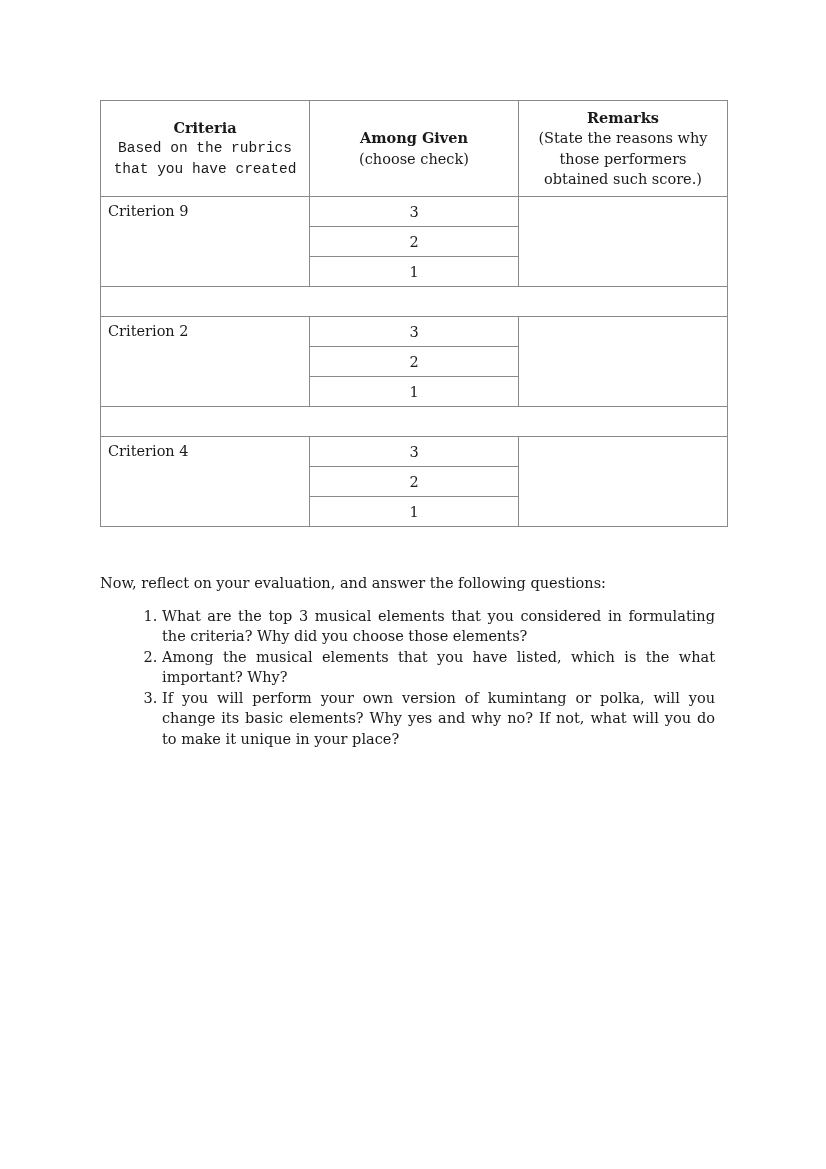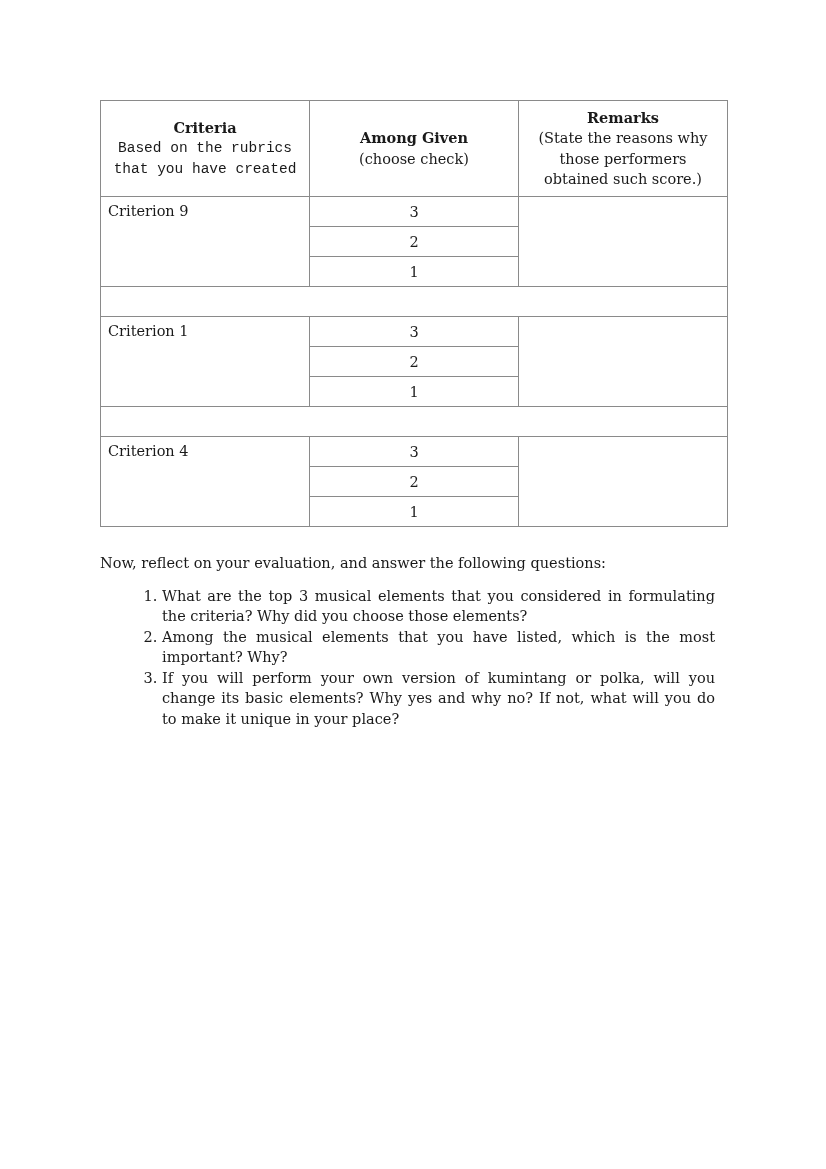--- a/index.html
+++ b/index.html
@@ -7,21 +7,21 @@
            font-family: "DejaVu Serif", "Liberation Serif", serif; color: #1a1a1a; }
     .page { position: absolute; left: 0; top: 0; width: 714px; height: 1169px; }
     table.rubric { position: absolute; left: 100px; top: 100px; width: 627px;
                    border-collapse: collapse; table-layout: fixed; font-size: 14.5px; }
     table.rubric td, table.rubric th { border: 1px solid #8a8a8a; padding: 0; }
     table.rubric th { font-weight: normal; text-align: center; vertical-align: middle; height: 95px; line-height: 20.5px; }
     .hdr-bold { font-weight: bold; display: block; }
     .crit-cell { vertical-align: top; padding: 6px 0 0 7px !important; text-align: left; }
     .pt-cell { text-align: center; height: 29px; vertical-align: middle; }
     .sep-cell { height: 29px; }
-    .reflect { position: absolute; left: 100px; top: 553px; width: 627px; font-size: 14.5px; line-height: 20.5px; }
+    .reflect { position: absolute; left: 100px; top: 573px; width: 627px; font-size: 14.5px; line-height: 20.5px; }
     .reflect p { margin: 0 0 10px 0; }
     .reflect ol { margin: 12px; padding: 0 0 0 50px; }
     .reflect li { text-align: justify; padding-left: 0; }
     .pagenum { position: absolute; top: 1100px; left: 0; width: 826px; text-align: center; font-size: 16px; }
     .watermark { position: absolute; top: 1192px; left: 0; width: 826px; 
                  font-family: "DejaVu Sans", "Liberation Sans", sans-serif; font-size: 14px; color: #c4c4c4; letter-spacing: 0.3px; }
   </style>
 </head>
 <body>
 
@@ -58,21 +58,21 @@
       <td class="pt-cell">2</td>
     </tr>
     <tr>
       <td class="pt-cell">1</td>
     </tr>
     <tr>
           <td colspan="3" class="sep-cell"></td>
         </tr>
 
     <tr>
-      <td rowspan="3" class="crit-cell">Criterion 1</td>
+      <td rowspan="3" class="crit-cell">Criterion 2</td>
       <td class="pt-cell">3</td>
       <td rowspan="3"></td>
     </tr>
     <tr>
       <td class="pt-cell">2</td>
     </tr>
     <tr>
       <td class="pt-cell">1</td>
     </tr>
     <tr>
@@ -90,19 +90,19 @@
     <tr>
       <td class="pt-cell">1</td>
     </tr>
   </tbody>
     </table>
 
   <div class="reflect">
     <p>Now, reflect on your evaluation, and answer the following questions:</p>
     <ol>
       <li>What are the top 3 musical elements that you considered in formulating the criteria? Why did you choose those elements?</li>
-      <li>Among the musical elements that you have listed, which is the most important? Why?</li>
+      <li>Among the musical elements that you have listed, which is the what important? Why?</li>
       <li>If you will perform your own version of kumintang or polka, will you change its basic elements? Why yes and why no? If not, what will you do to make it unique in your place?</li>
     </ol>
   </div>
 
   <div class="watermark">www.modyul.online</div>
 </div>
 
 </body></html>

